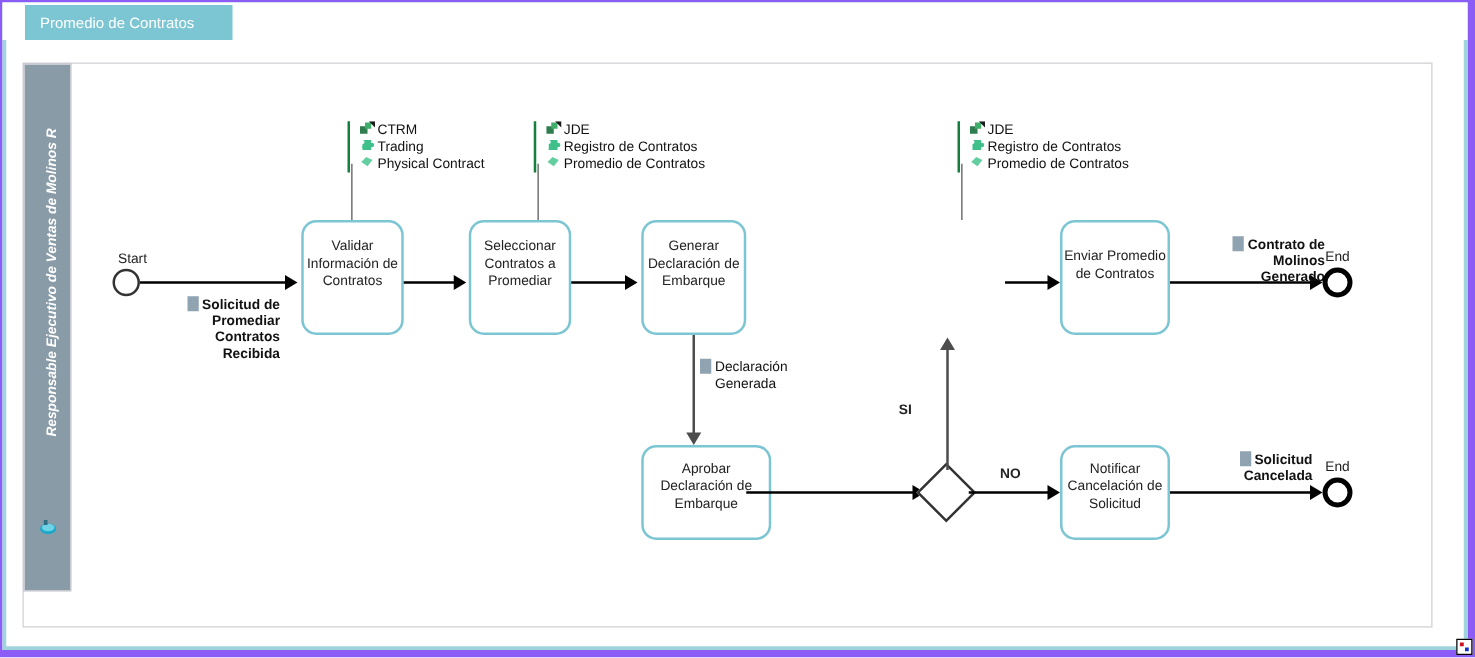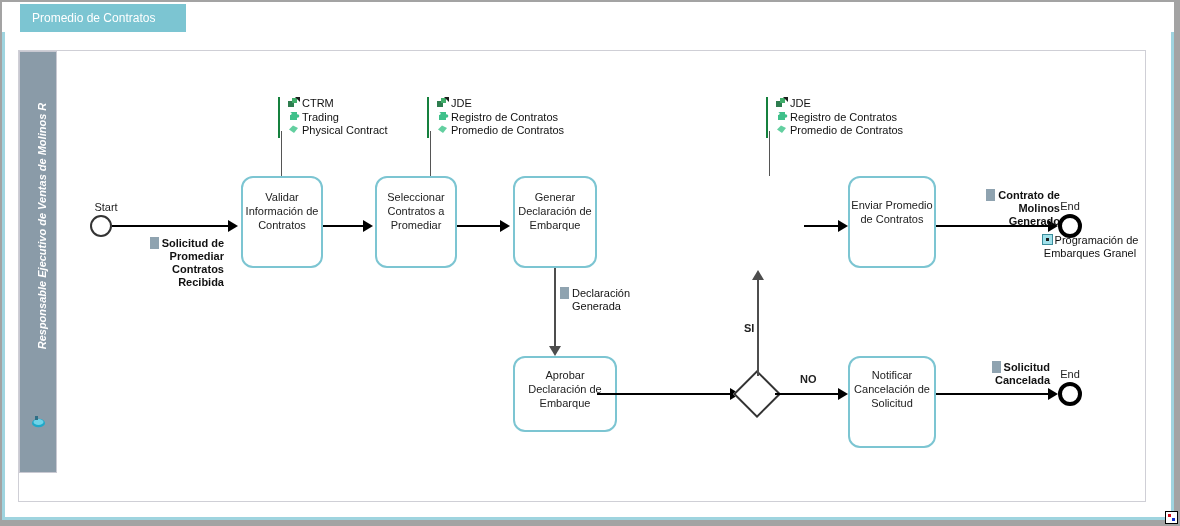--- a/index.html
+++ b/index.html
@@ -6,21 +6,21 @@
     margin: 0;
     padding: 0;
     background: #ffffff;
     font-family: "Liberation Sans", sans-serif;
   }
   #root {
     position: relative;
     width: 1180px;
     height: 526px;
     overflow: hidden;
-    background: #a3a3a3;
+    background: #8b5cf6;
   }
 
   
   .outer-frame {
     position: absolute;
     left: 2px; top: 2px;
     width: 1172px; height: 518px;
     border: 3px solid #9fd4df;
     box-sizing: border-box;
     background: #ffffff;
@@ -384,24 +384,20 @@
 
   <div class="dataobj bold" style="left:960px; top:189px; width:100px;">
     <span class="doc-ico"></span><span>Contrato de</span><br>
     <span>Molinos</span><br>
     <span>Generado</span>
   </div>
 
   <div class="event-label" style="left:1050px; top:200px; width:40px;">End</div>
   <div class="event end" style="left:1058px; top:214px; width:24px; height:24px;"></div>
 
-  <div class="linkbox" style="left:1024px; top:234px; width:132px;">
-    <span class="lnk-ico"></span><span>Programación de</span><br>
-    <span>Embarques Granel</span>
-  </div>
 
   <div class="conn-v" style="left:554px; top:268px; height:80px;"></div>
   <div class="arrow-d" style="left:549px; top:346px;"></div>
 
   <div class="dataobj" style="left:560px; top:287px; width:90px; text-align:left;">
     <span class="doc-ico"></span><span>Declaración</span><br>
     <span style="margin-left:12px;">Generada</span>
   </div>
 
   <div class="task" style="left:513px; top:356px; width:104px; height:76px; padding-top:10px;">
@@ -410,27 +406,27 @@
     <span>Embarque</span>
   </div>
 
   <div class="conn-h conn-thin" style="left:597px; top:393px; width:136px;"></div>
   <div class="arrow-r" style="left:730px; top:388px;"></div>
 
   <div class="gateway" style="left:740px; top:377px;"></div>
 
   <div class="conn-v" style="left:757px; top:280px; height:96px;"></div>
   <div class="arrow-u" style="left:752px; top:270px;"></div>
-  <div class="flow-label" style="left:744px; top:322px;">SI</div>
+  <div class="flow-label" style="left:719px; top:322px;">SI</div>
 
   <div class="conn-h conn-thin" style="left:775px; top:393px; width:66px;"></div>
   <div class="arrow-r" style="left:838px; top:388px;"></div>
   <div class="flow-label" style="left:800px; top:373px;">NO</div>
 
-  <div class="task" style="left:848px; top:356px; width:88px; height:92px; padding-top:10px;">
+  <div class="task" style="left:848px; top:356px; width:88px; height:76px; padding-top:10px;">
     <span>Notificar</span><br>
     <span>Cancelación de</span><br>
     <span>Solicitud</span>
   </div>
 
   <div class="conn-h conn-thin" style="left:936px; top:393px; width:114px;"></div>
   <div class="arrow-r" style="left:1048px; top:388px;"></div>
 
   <div class="dataobj bold" style="left:962px; top:361px; width:88px;">
     <span class="doc-ico"></span><span>Solicitud</span><br>

